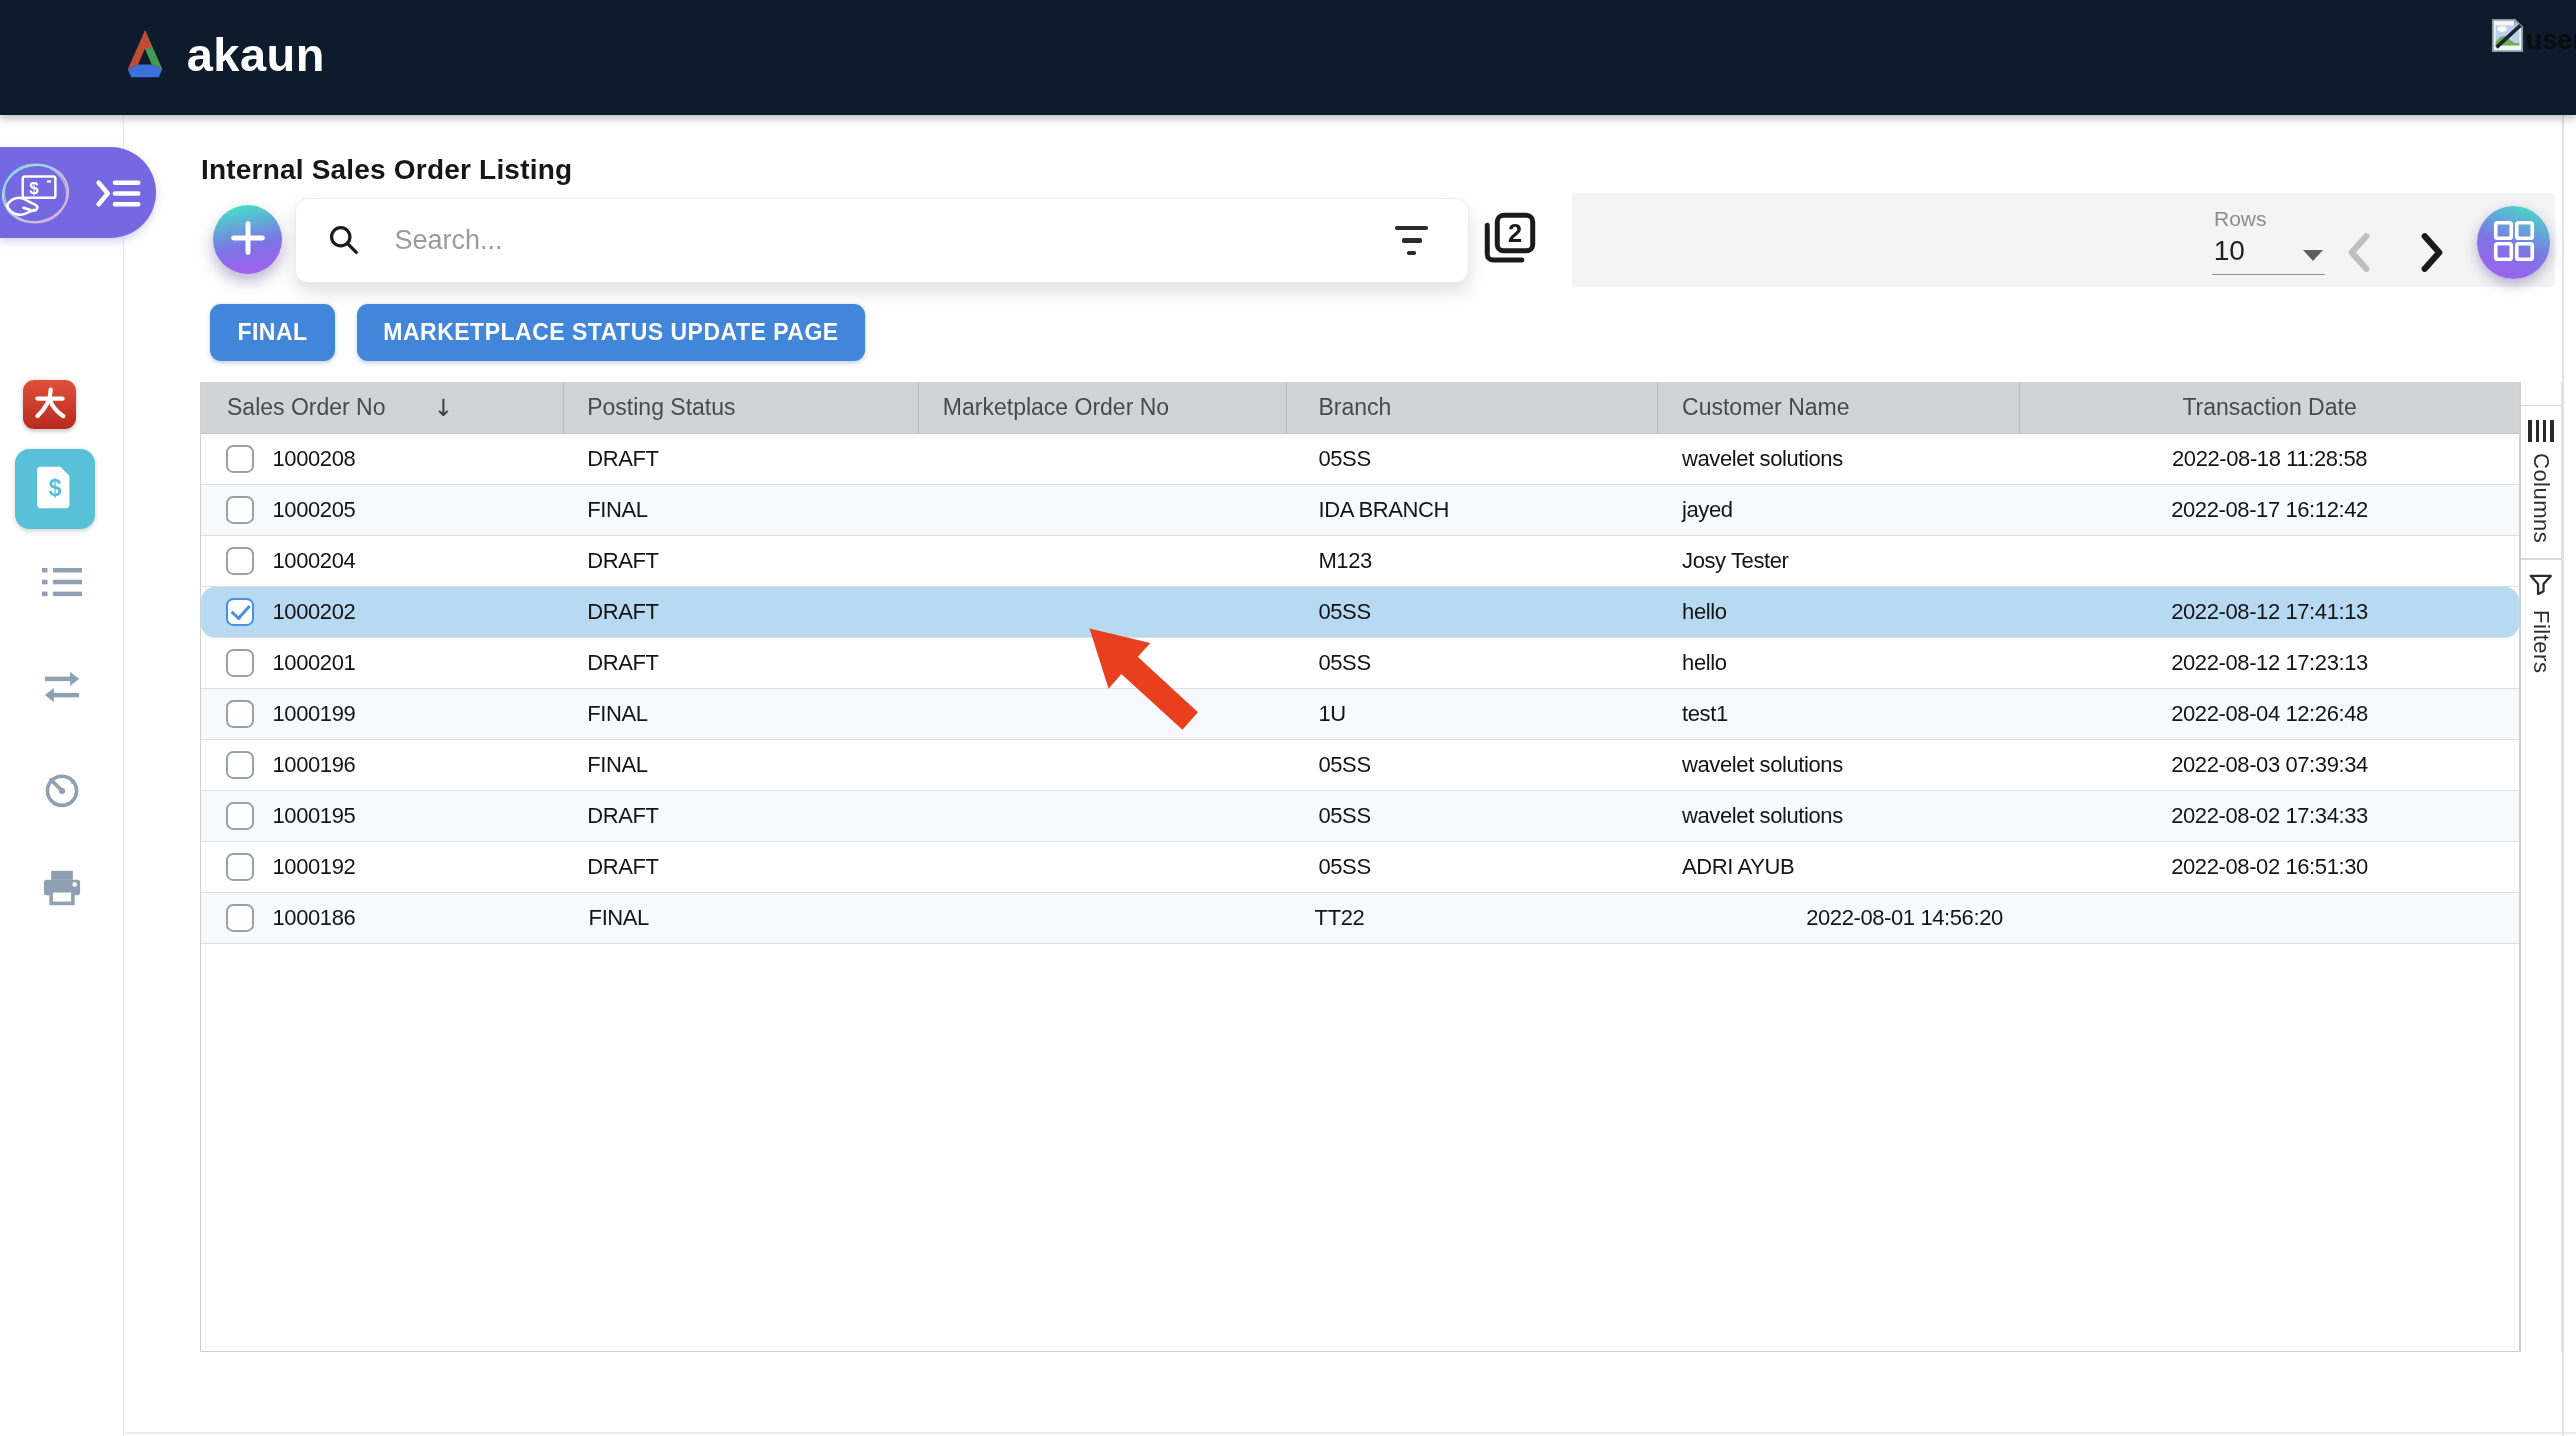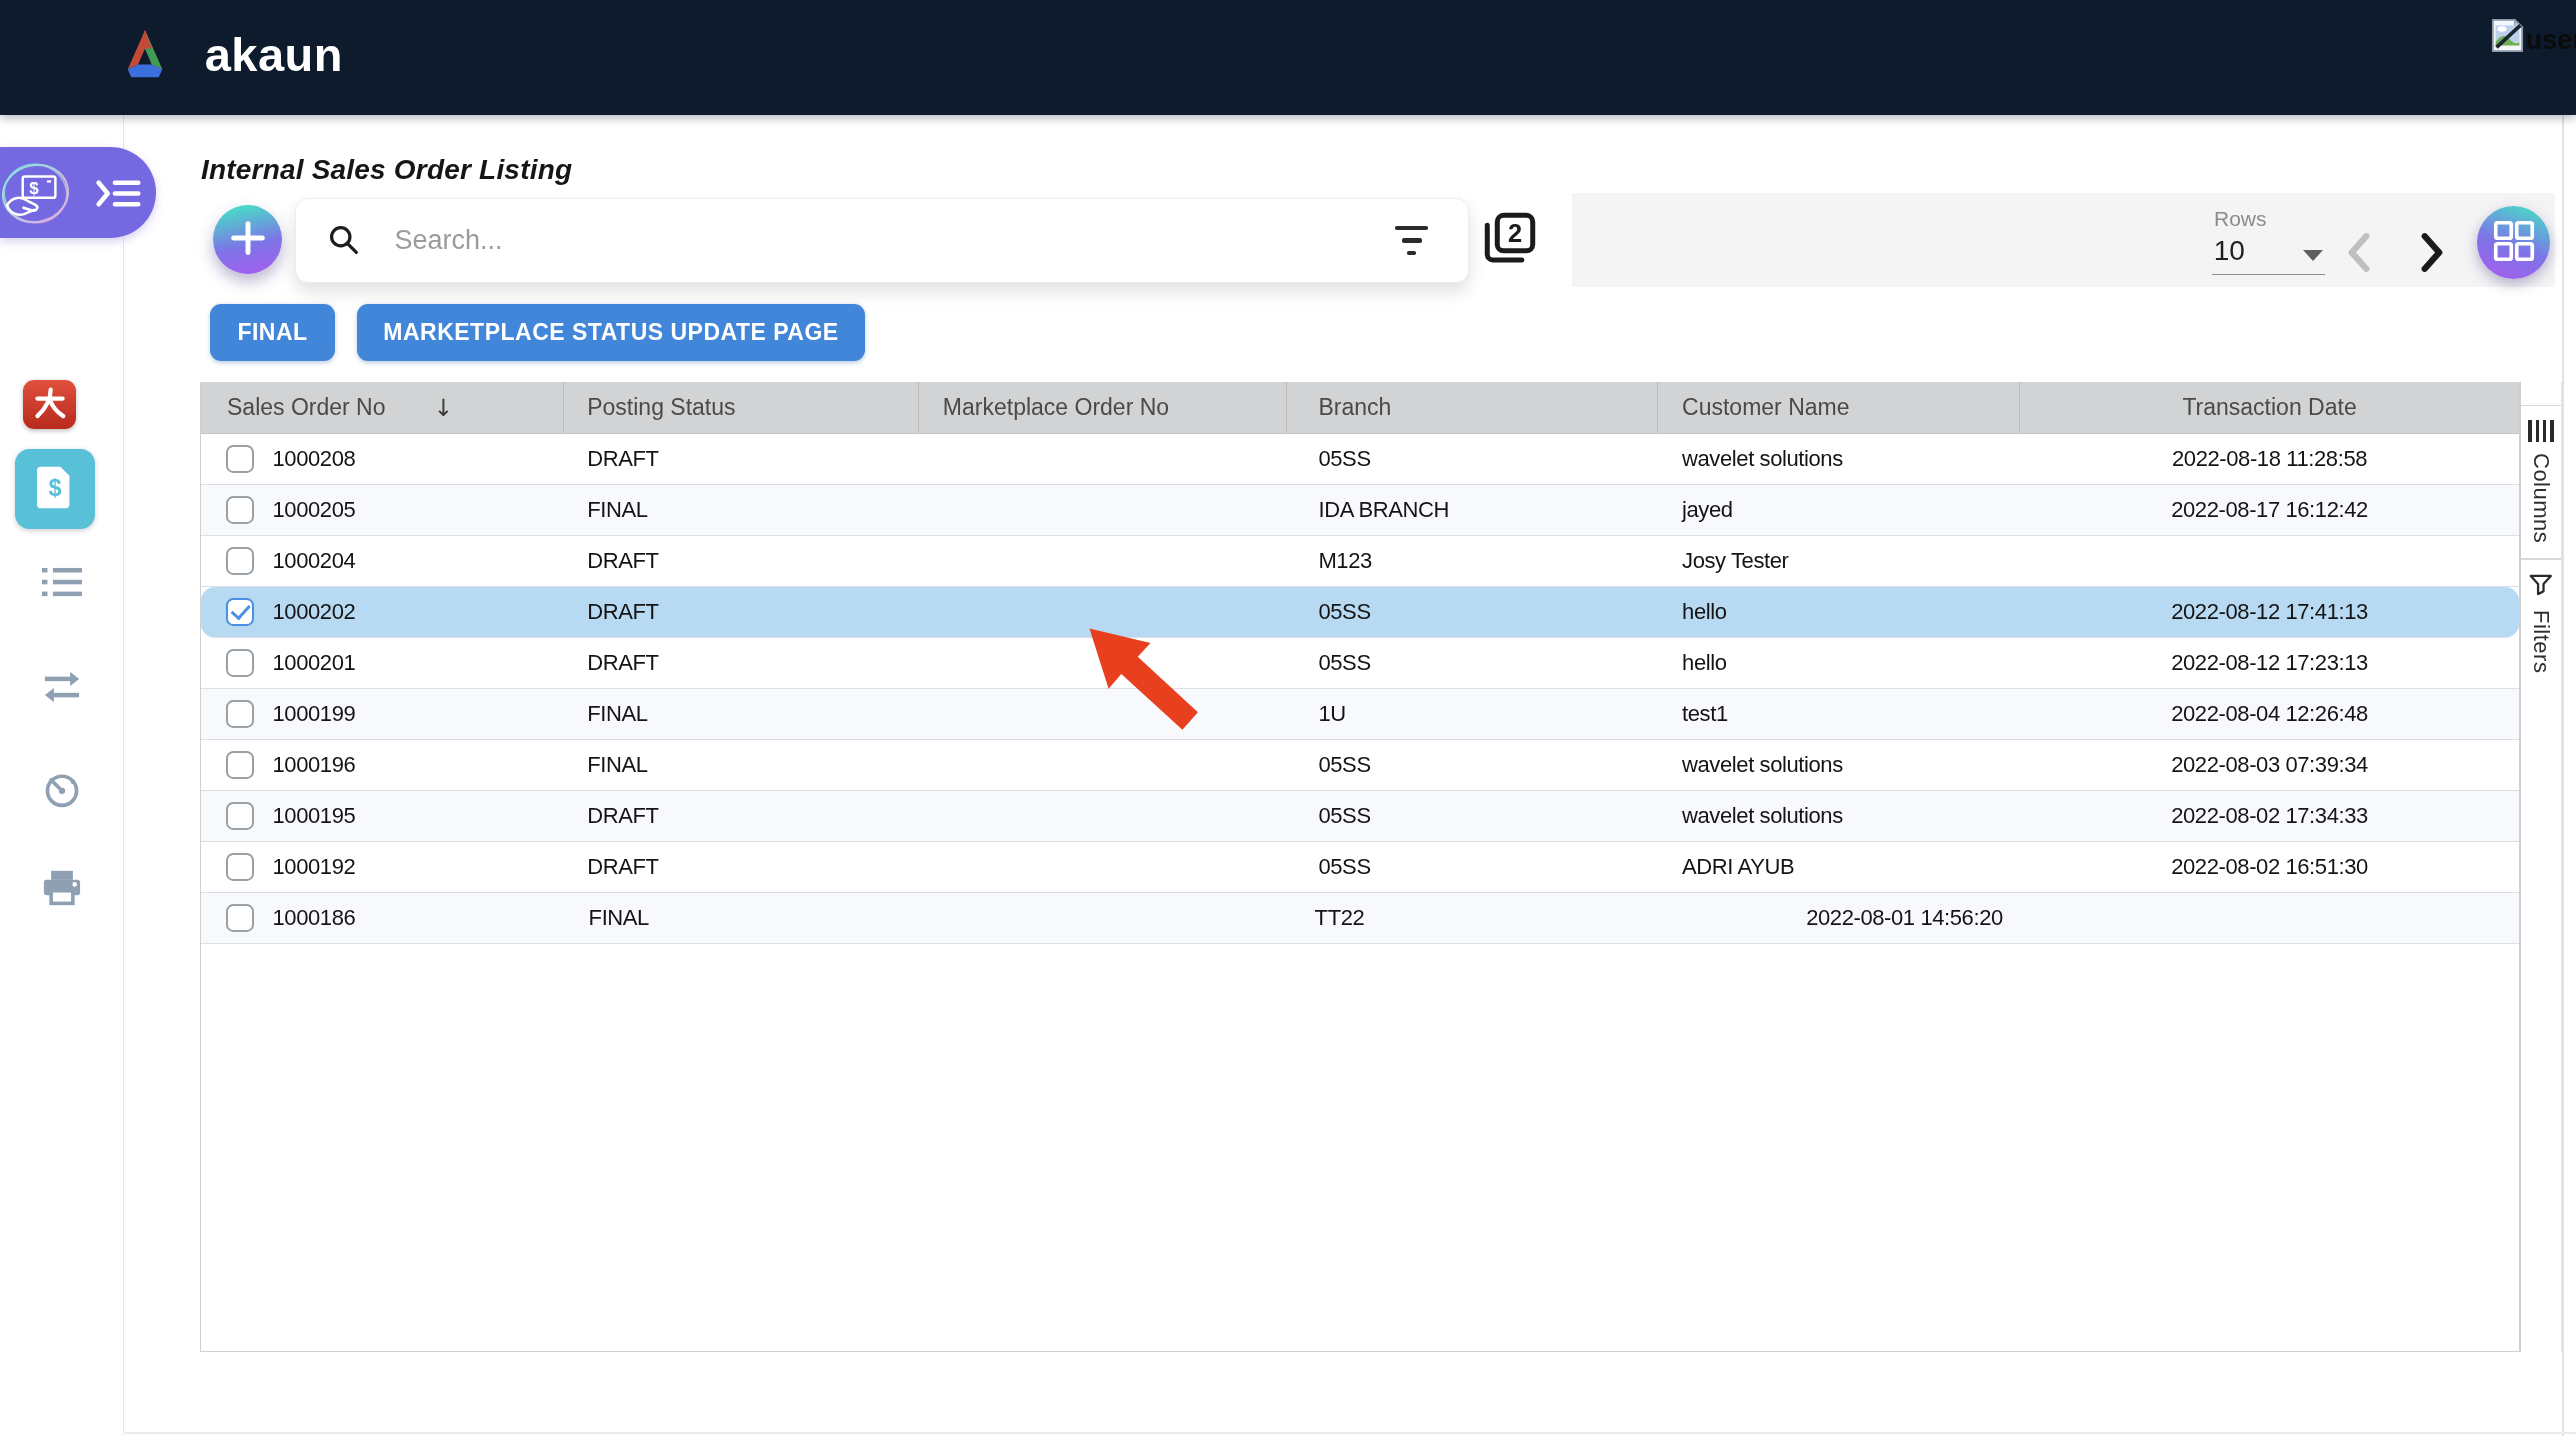--- a/index.html
+++ b/index.html
@@ -4,21 +4,21 @@
 <style>
   * { margin:0; padding:0; box-sizing:border-box; }
   html,body { width:2576px; height:1437px; background:#fff; font-family:"Liberation Sans", sans-serif; }
   #app { position:relative; width:2576px; height:1437px; overflow:hidden; background:#fff; }
 
   
   .navbar { position:absolute; left:0; top:0; width:2576px; height:115px;
             background:var(--navbar-bg,#0d1b2d); box-shadow:0 3.6px 9px rgba(8,18,38,.28); z-index:40;
             display:flex; align-items:center; }
   .logo { position:absolute; left:116px; top:0; height:115px; display:flex; align-items:center; gap:12.7px; }
-  .logo-text { color:#fff; font-size:47px; font-weight:700; letter-spacing:0.5px; line-height:1; padding-bottom:5.4px;margin-left:18px; }
+  .logo-text { color:#fff; font-size:47px; font-weight:700; letter-spacing:0.5px; line-height:1; padding-bottom:5.4px; }
   .user-chip { position:absolute; left:2491px; top:18px; width:109px; display:flex; align-items:flex-end; gap:1.8px; }
   .user-alt { color:#0b0b0b; font-size:27px; font-weight:700; line-height:1; padding-bottom:1.8px; }
 
   
   .sidebar { position:absolute; left:0; top:115px; width:124px; height:1322px; background:#fff;
              border-right:1.8px solid #e8e8e8; z-index:10; }
   .side-pill { position:absolute; left:0; top:147px; width:156px; height:91px; background:var(--sidebar-pill,#7569e2);
                border-radius:0 51px 51px 0; z-index:30; display:flex; align-items:center;
                box-shadow:0 3.6px 9px rgba(90,80,200,.25); }
   .pill-money { position:absolute; left:0; top:11px; width:71px; height:71px; }
@@ -26,21 +26,21 @@
   .side-ic { position:absolute; left:0; width:124px; display:flex; justify-content:center; }
   .app-red { position:absolute; left:23px; top:265px; width:53px; height:49px; border-radius:11px;
              background:linear-gradient(180deg,#e0503c,#b72a1d); display:flex; align-items:center; justify-content:center;
              box-shadow:0 1.8px 4.5px rgba(0,0,0,.25); }
   .app-teal { position:absolute; left:14.5px; top:334px; width:80px; height:80px; border-radius:14.5px;
               background:var(--sidebar-active-icon,#58c1d8); display:flex; align-items:center; justify-content:center;
               box-shadow:0 1.8px 5.4px rgba(0,0,0,.18); }
 
   
   .content { position:absolute; left:125px; top:115px; width:2451px; height:1322px; background:#fff; }
-  .page-title { position:absolute; left:76px; top:39px; font-size:28px; font-weight:700; color:#161616; letter-spacing:0.2px;font-style:italic; }
+  .page-title { position:absolute; left:76px; top:39px; font-size:28px; font-weight:700; color:#161616; letter-spacing:0.2px; }
 
   .add-btn { position:absolute; left:88px; top:90px; width:69px; height:69px; border-radius:50%;
              background:linear-gradient(168deg,#49dbc8 8%,#7d74e6 58%,var(--gradient-purple,#a55ef0) 96%);
              box-shadow:0 7.3px 14.5px rgba(60,50,120,.35); display:flex; align-items:center; justify-content:center; }
   .search-box { position:absolute; left:170px; top:83px; width:1174px; height:85px; background:#fff;
                 border:0.9px solid #ececec; border-radius:12.7px; box-shadow:0 9px 18px rgba(0,0,0,.12);
                 display:flex; align-items:center; padding:0 31px;gap:20px; }
   .search-box input { flex:1; border:none; outline:none; font-size:27px; color:#333; margin-left:14.5px;
                       font-family:"Liberation Sans", sans-serif; background:transparent; }
   .search-box input::placeholder { color:#9b9b9b; }

